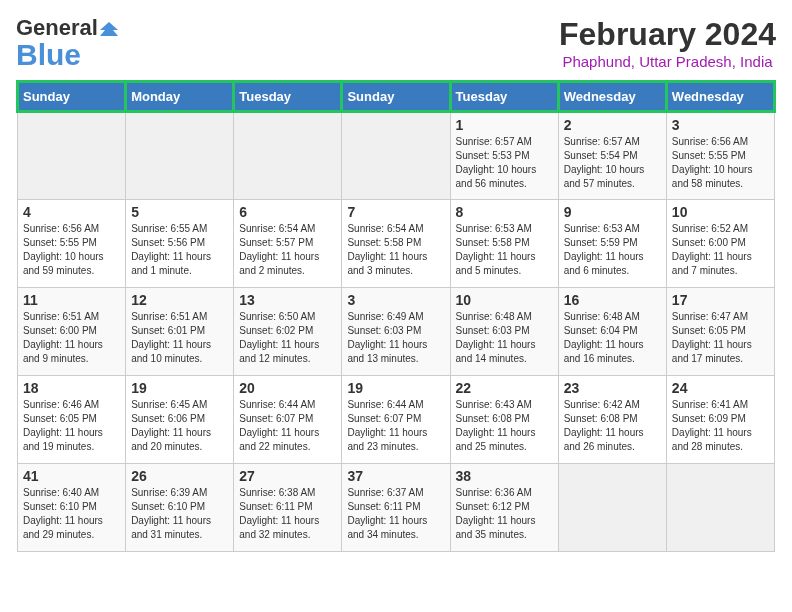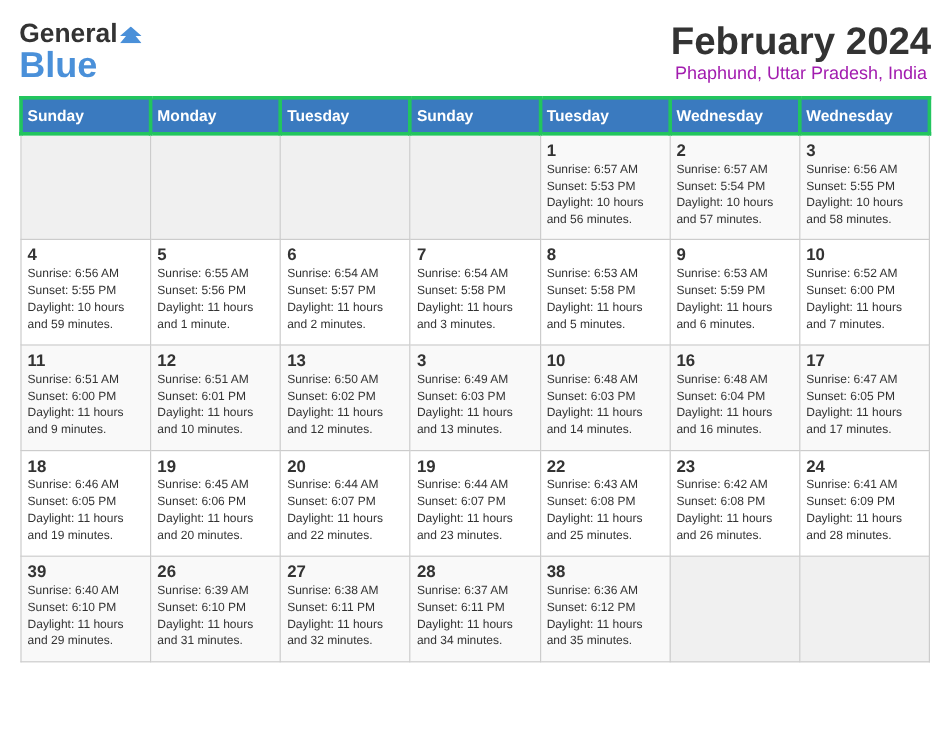--- a/index.html
+++ b/index.html
@@ -158,22 +158,22 @@
       <tr>
         <td><span class="day-number">18</span><span class="day-info">Sunrise: 6:46 AM<br>Sunset: 6:05 PM<br>Daylight: 11 hours and 19 minutes.</span></td>
         <td><span class="day-number">19</span><span class="day-info">Sunrise: 6:45 AM<br>Sunset: 6:06 PM<br>Daylight: 11 hours and 20 minutes.</span></td>
         <td><span class="day-number">20</span><span class="day-info">Sunrise: 6:44 AM<br>Sunset: 6:07 PM<br>Daylight: 11 hours and 22 minutes.</span></td>
         <td><span class="day-number">19</span><span class="day-info">Sunrise: 6:44 AM<br>Sunset: 6:07 PM<br>Daylight: 11 hours and 23 minutes.</span></td>
         <td><span class="day-number">22</span><span class="day-info">Sunrise: 6:43 AM<br>Sunset: 6:08 PM<br>Daylight: 11 hours and 25 minutes.</span></td>
         <td><span class="day-number">23</span><span class="day-info">Sunrise: 6:42 AM<br>Sunset: 6:08 PM<br>Daylight: 11 hours and 26 minutes.</span></td>
         <td><span class="day-number">24</span><span class="day-info">Sunrise: 6:41 AM<br>Sunset: 6:09 PM<br>Daylight: 11 hours and 28 minutes.</span></td>
       </tr>
       <tr>
-        <td><span class="day-number">39</span><span class="day-info">Sunrise: 6:40 AM<br>Sunset: 6:10 PM<br>Daylight: 11 hours and 29 minutes.</span></td>
+        <td><span class="day-number">41</span><span class="day-info">Sunrise: 6:40 AM<br>Sunset: 6:10 PM<br>Daylight: 11 hours and 29 minutes.</span></td>
         <td><span class="day-number">26</span><span class="day-info">Sunrise: 6:39 AM<br>Sunset: 6:10 PM<br>Daylight: 11 hours and 31 minutes.</span></td>
         <td><span class="day-number">27</span><span class="day-info">Sunrise: 6:38 AM<br>Sunset: 6:11 PM<br>Daylight: 11 hours and 32 minutes.</span></td>
-        <td><span class="day-number">28</span><span class="day-info">Sunrise: 6:37 AM<br>Sunset: 6:11 PM<br>Daylight: 11 hours and 34 minutes.</span></td>
+        <td><span class="day-number">37</span><span class="day-info">Sunrise: 6:37 AM<br>Sunset: 6:11 PM<br>Daylight: 11 hours and 34 minutes.</span></td>
         <td><span class="day-number">38</span><span class="day-info">Sunrise: 6:36 AM<br>Sunset: 6:12 PM<br>Daylight: 11 hours and 35 minutes.</span></td>
         <td class="empty-cell"></td>
         <td class="empty-cell"></td>
       </tr>
     </tbody>
 </table>
 
 </body></html>

